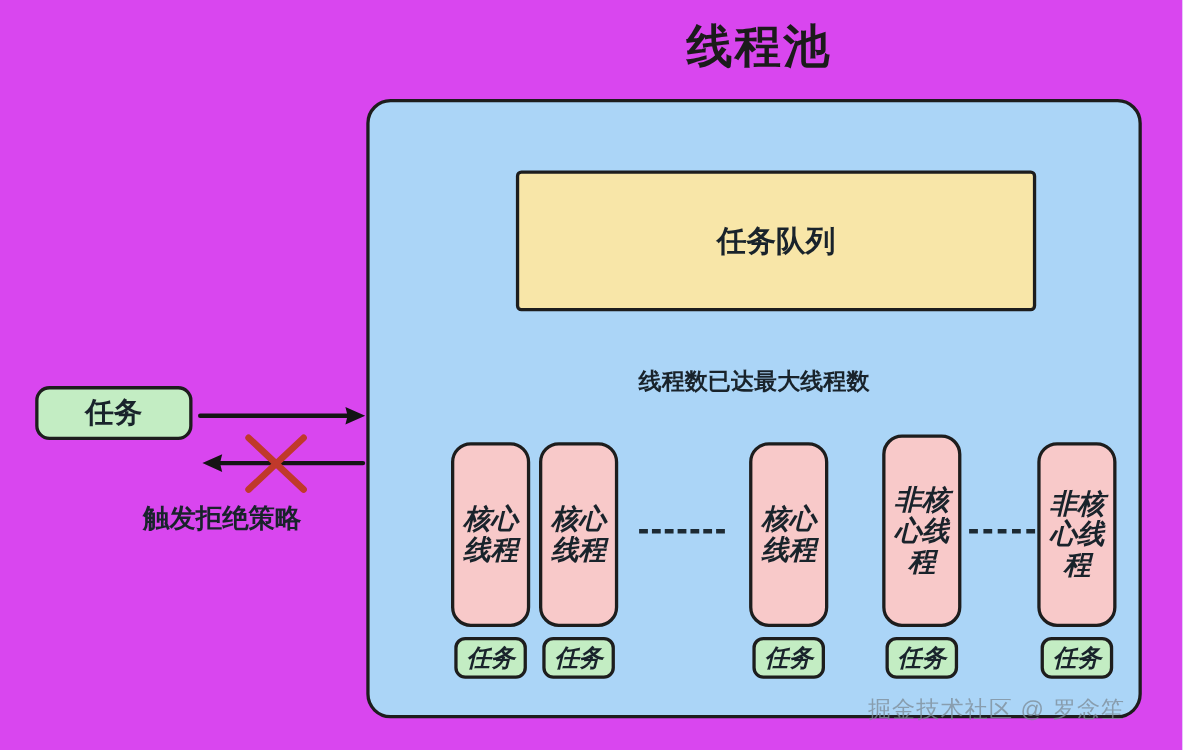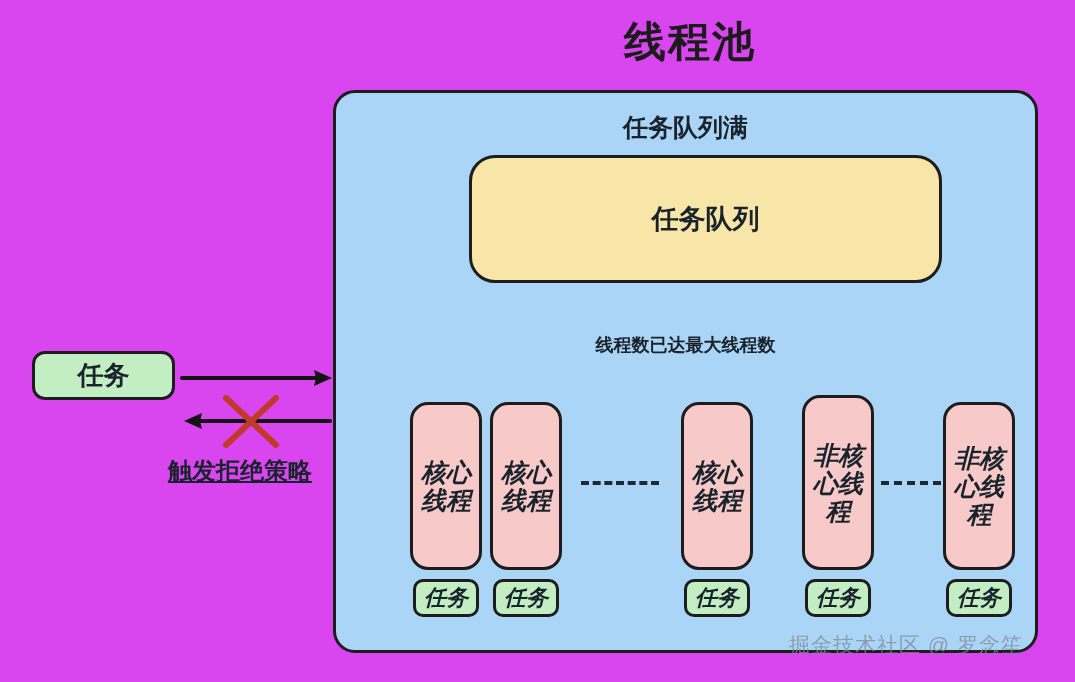--- a/index.html
+++ b/index.html
@@ -57,39 +57,39 @@
 
   
   .queue {
     position: absolute;
     left: 133px;
     top: 62px;
     width: 473px;
     height: 128px;
     background: #F8E6A8;
     border: 3px solid #1d1d1d;
-    border-radius: 26px;
+    border-radius: 5px;
     box-sizing: border-box;
     display: flex;
     align-items: center;
     justify-content: center;
   }
   .queue-label {
     font-size: 27px;
     font-weight: 700;
     color: #19232b;
   }
 
   .threads-caption {
     position: absolute;
     left: 0;
     right: 0;
     top: 240px;
     text-align: center;
-    font-size: 18px;
+    font-size: 21px;
     font-weight: 700;
     color: #19232b;
   }
 
   
   .threads-row {
     position: absolute;
     left: 0;
     top: 300px;
     width: 705px;
@@ -172,25 +172,24 @@
     text-align: center;
     font-size: 24px;
     font-weight: 700;
     color: #19232b;
   }
   .arrow-label-bottom {
     position: absolute;
     left: 130px;
     top: 455px;
     width: 220px;
-    text-align: center;
+    text-align: left;
     font-size: 24px;
     font-weight: 700;
     color: #19232b;
-    text-decoration: underline;
   }
 
   .arrows-svg {
     position: absolute;
     left: 180px;
     top: 355px;
     width: 155px;
     height: 95px;
   }
 
@@ -209,21 +208,20 @@
 </style>
 </head>
 <body>
 
 <div id="canvas">
 
   <div class="title">线程池</div>
 
   <div class="pool">
 
-    <div class="pool-caption">任务队列满</div>
 
     <div class="queue">
       <span class="queue-label">任务队列</span>
     </div>
 
     <div class="threads-caption">线程数已达最大线程数</div>
 
     <div class="threads-row">
 
       <div class="thread-slot" style="left:74px; top:9px;">

